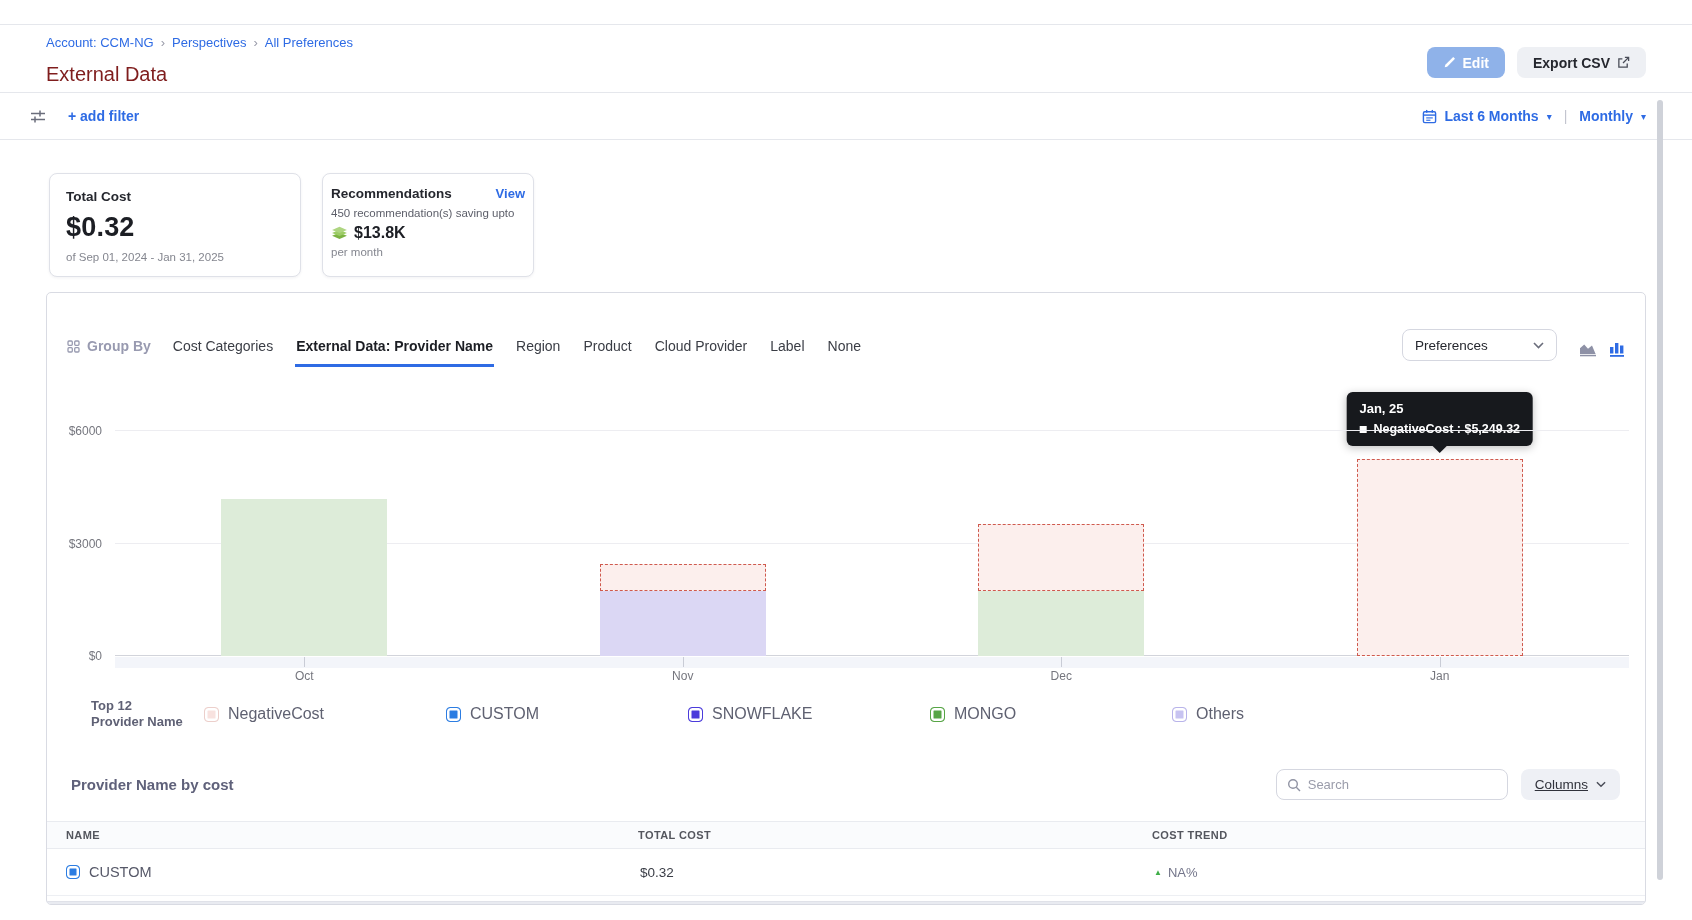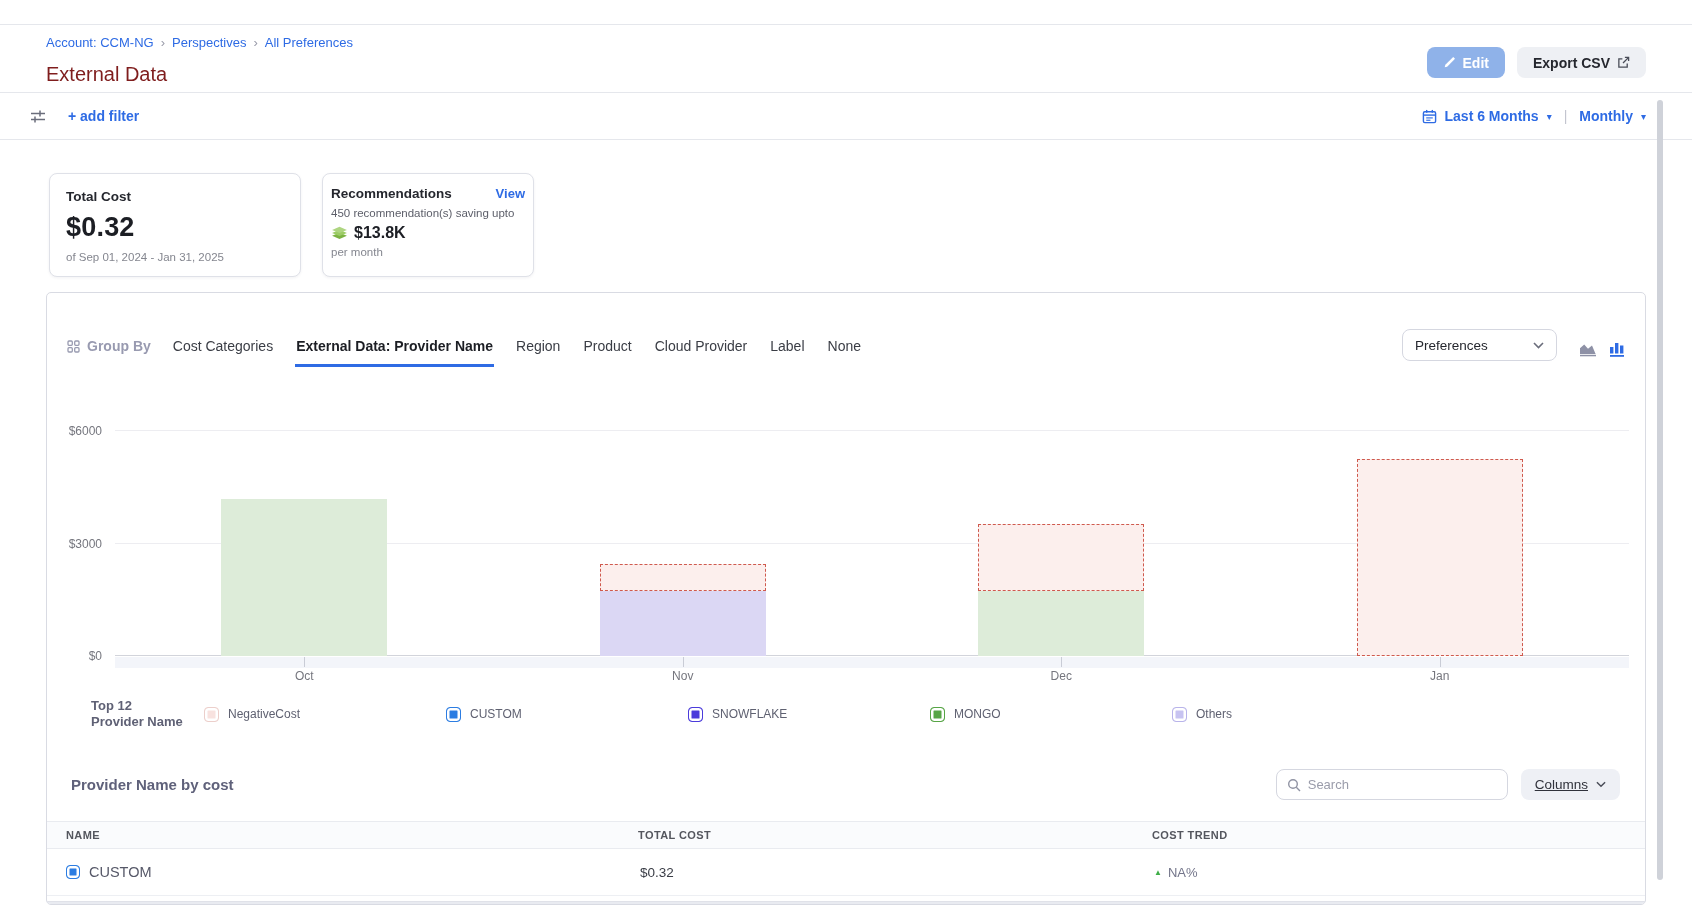--- a/index.html
+++ b/index.html
@@ -69,21 +69,21 @@
   .tooltip:after { content:""; position:absolute; left:50%; bottom:-5px; width:10px; height:10px; background:#17191d; transform:translateX(-50%) rotate(45deg); }
   .tt-title { font-size:13px; font-weight:700; margin-bottom:6px; }
   .tt-row { display:flex; align-items:center; gap:7px; font-size:12.5px; font-weight:700; }
   .tt-bullet { width:7px; height:7px; background:#fff; display:inline-block; }
 
   
   .legend { display:flex; align-items:center; padding-left:44px; margin-top:9px; height:34px; }
   .legend-title { width:96px; font-size:13px; font-weight:700; color:#5f6175; line-height:1.25; margin-right:17px; }
   .legend-item { width:242px; display:flex; align-items:center; gap:9px; cursor:pointer; }
   .swatch { width:15px; height:15px; border-radius:4px; box-shadow:inset 0 0 0 2.5px #fff; flex:none; }
-  .legend-item span.lbl { font-size:12px; color:#5f6171; }
+  .legend-item span.lbl { font-size:16px; color:#5f6171; }
 
   
   .table-controls { display:flex; align-items:center; padding:0 25px 0 24px; margin-top:38px; }
   .table-title { font-size:15px; font-weight:700; color:#5f617a; }
   .search-box { margin-left:auto; width:232px; height:31px; border:1px solid #d5d7e0; border-radius:8px; display:flex; align-items:center; padding:0 10px; gap:7px; background:#fff; }
   .search-box input { border:none; outline:none; flex:1; font-size:13px; color:#3a3d45; font-family:inherit; background:transparent; }
   .search-box input::placeholder { color:#9a9caa; }
   .btn-columns { margin-left:13px; height:31px; background:#eef0f5; border-radius:8px; display:flex; align-items:center; gap:8px; padding:0 14px; font-size:13.5px; color:#30323b; cursor:pointer;text-decoration:underline; }
 
   .tbl { margin-top:21px; }
@@ -248,20 +248,27 @@
     </div>
 
     <div class="chart-row" data-interactable="false">
       <div class="ycol" data-interactable="false">
           <div class="ytick" data-interactable="false" style="bottom: -7px; right: 13px;">$0</div>
           <div class="ytick" data-interactable="false" style="bottom: 105.5px; right: 13px;">$3000</div>
           <div class="ytick" data-interactable="false" style="bottom: 218px; right: 13px;">$6000</div>
         </div>
       <div class="chart-right" data-interactable="false">
         <div class="plot" data-interactable="false">
+          <div class="tooltip" data-interactable="false" style="left: 87.5%; bottom: 209.849px;">
+            <div class="tt-title" data-interactable="false">Jan, 25</div>
+            <div class="tt-row">
+              <span class="tt-bullet" data-interactable="false"></span>
+              <span data-interactable="false">NegativeCost : $5,249.32</span>
+            </div>
+          </div>
         <div class="gridline baseline" data-interactable="false" style="bottom: 0px;"></div>
             <div class="gridline" data-interactable="false" style="bottom: 112.5px;"></div>
             <div class="gridline" data-interactable="false" style="bottom: 225px;"></div>
             <div class="slot" data-interactable="false" style="left: 0%;">
               <div class="bar" data-interactable="true">
                 <div class="seg" data-interactable="true" style="height: 157.125px; background: rgb(221, 236, 217);"></div>
               </div>
             </div>
             <div class="slot" data-interactable="false" style="left: 25%;">
               <div class="bar" data-interactable="true">

